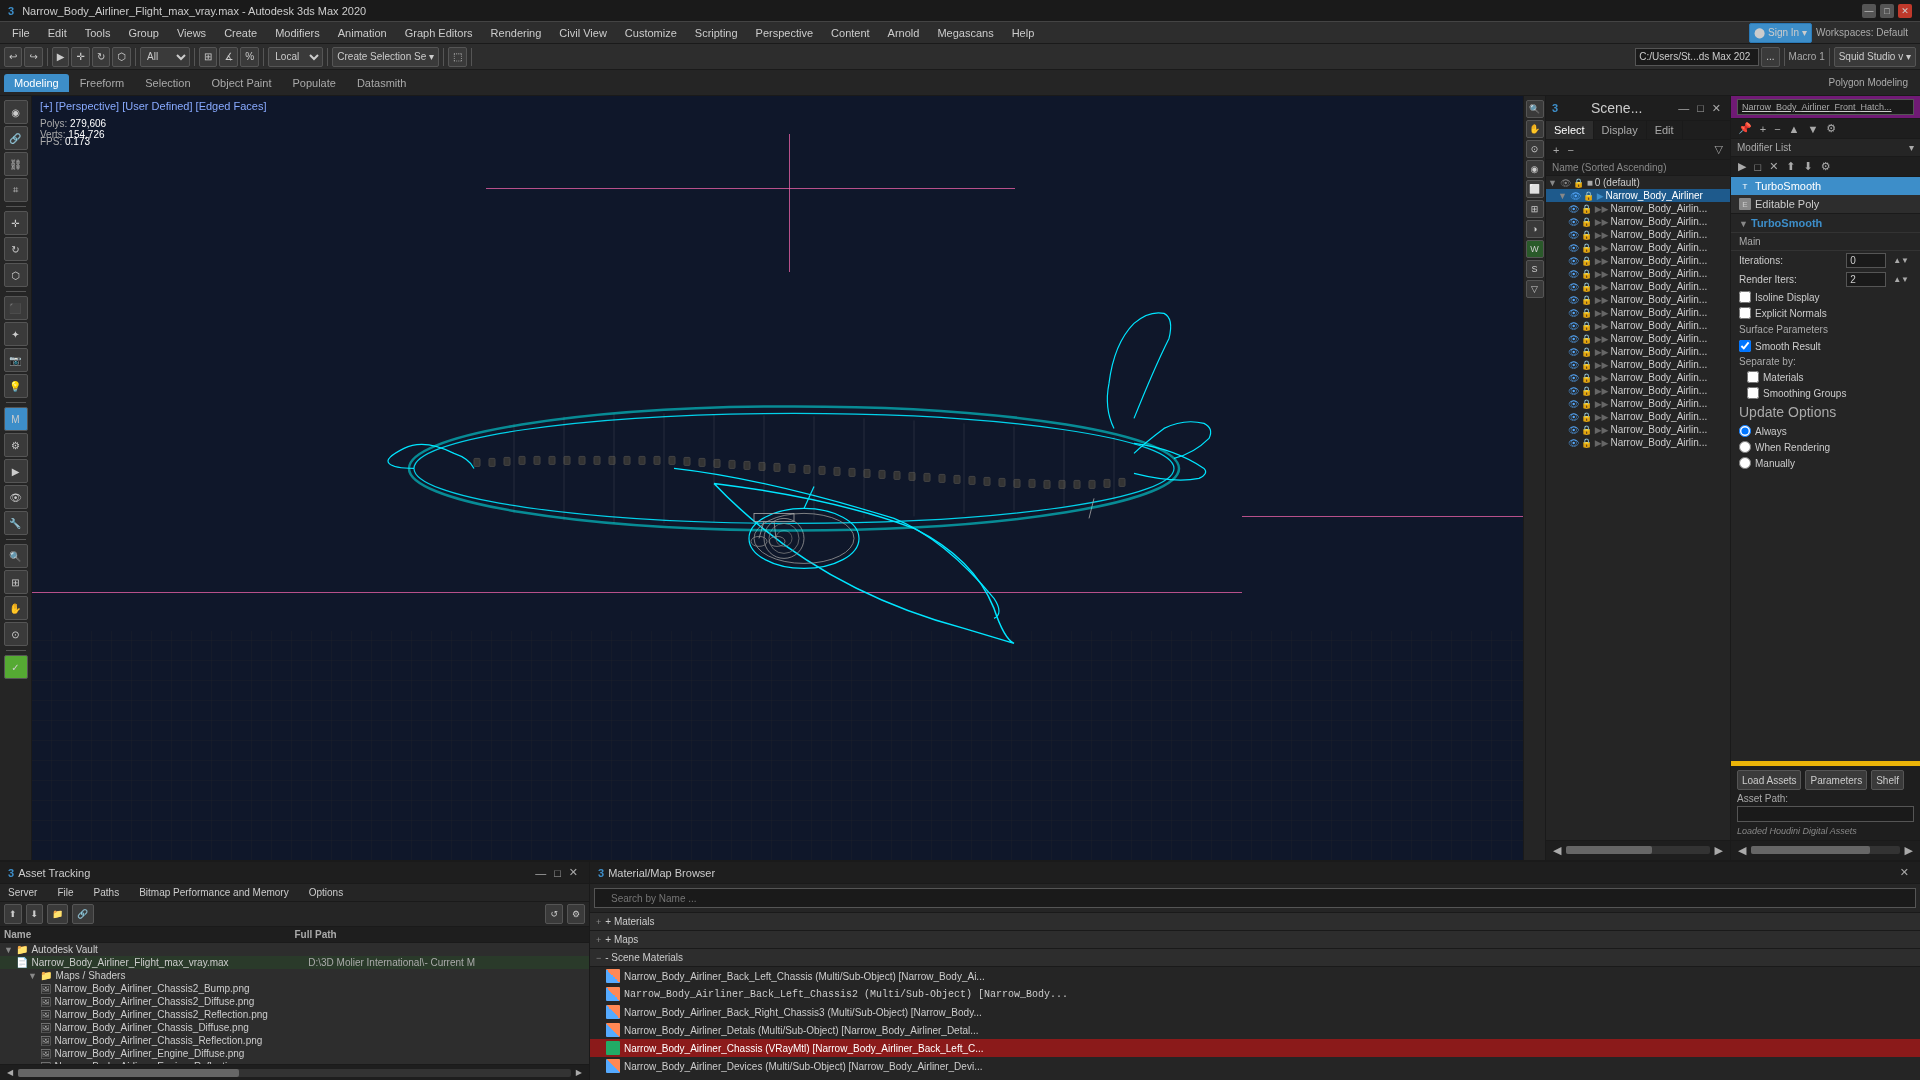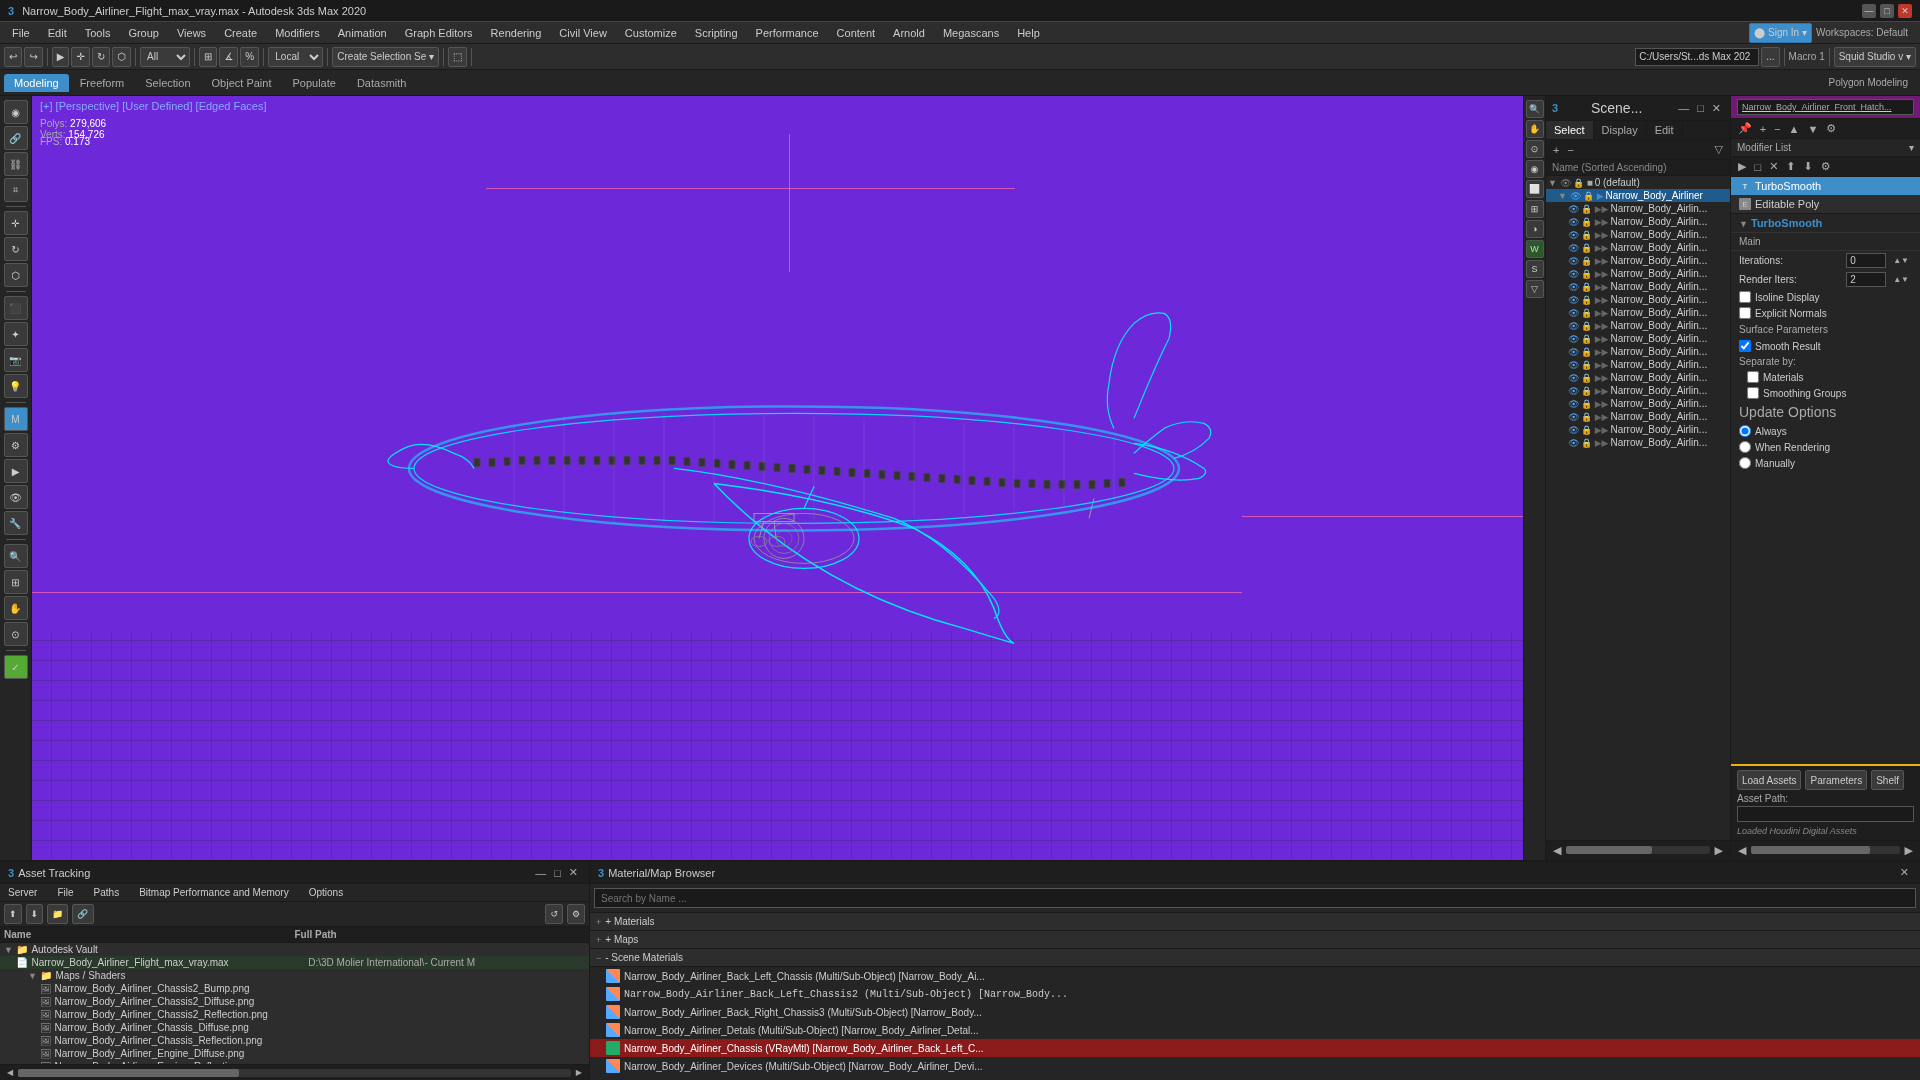--- a/index.html
+++ b/index.html
@@ -28,21 +28,21 @@
     
     
     #main-layout { display: flex; height: calc(1080px - 22px - 22px - 26px - 26px - 220px); }
     
     
     #left-toolbar { width: 32px; background: #252525; border-right: 1px solid #1a1a1a; display: flex; flex-direction: column; align-items: center; padding: 4px 2px; gap: 2px; overflow: hidden; }
     .lt-btn { width: 24px; height: 24px; background: #3a3a3a; border: 1px solid #555; color: #ccc; cursor: pointer; display: flex; align-items: center; justify-content: center; border-radius: 2px; font-size: 10px; }
     .lt-sep { width: 20px; height: 1px; background: #555; margin: 2px 0; }
     
     
-    #viewport { flex: 1; background: #6d28d9; position: relative; overflow: hidden; }
+    #viewport { flex: 1; background: #0f172a; position: relative; overflow: hidden; }
     #viewport-label { position: absolute; top: 4px; left: 8px; color: #8af; font-size: 11px; z-index: 10; }
     #fps { position: absolute; top: 40px; left: 8px; color: #aaa; font-size: 10px; z-index: 10; }
     #poly-stats { position: absolute; top: 22px; left: 8px; color: #aaa; font-size: 10px; z-index: 10; }
     
     
     #airplane-container { position: absolute; top: 0; left: 0; right: 0; bottom: 0; display: flex; align-items: center; justify-content: center; }
     
     
     #right-panel { width: 175px; background: #252525; border-left: 1px solid #1a1a1a; display: flex; flex-direction: column; }
     #scene-header { background: #1e1e1e; padding: 4px 6px; border-bottom: 1px solid #1a1a1a; display: flex; justify-content: space-between; align-items: center; }
@@ -145,21 +145,21 @@
   <div class="menu-item">Group</div>
   <div class="menu-item">Views</div>
   <div class="menu-item">Create</div>
   <div class="menu-item">Modifiers</div>
   <div class="menu-item">Animation</div>
   <div class="menu-item">Graph Editors</div>
   <div class="menu-item">Rendering</div>
   <div class="menu-item">Civil View</div>
   <div class="menu-item">Customize</div>
   <div class="menu-item">Scripting</div>
-  <div class="menu-item">Performance</div>
+  <div class="menu-item">Perspective</div>
   <div class="menu-item">Content</div>
   <div class="menu-item">Arnold</div>
   <div class="menu-item">Megascans</div>
   <div class="menu-item">Help</div>
   <div style="flex:1;"></div>
   <div style="display:flex;align-items:center;gap:4px;margin-right:8px;">
     <button class="tb-btn" style="background:#3d8ec9;border-color:#2a7ab8;">⬤ Sign In ▾</button>
     <span style="color:#aaa;font-size:10px;">Workspaces: Default</span>
   </div>
 </div>
@@ -635,21 +635,21 @@
       <div class="mod-row">
         <input type="radio" name="update" class="mod-checkbox" style="">
         <span>When Rendering</span>
       </div>
       <div class="mod-row">
         <input type="radio" name="update" class="mod-checkbox" style="">
         <span>Manually</span>
       </div>
     </div>
 
-    <div style="background:#1e1e1e;border-top:2px solid #eab308;padding:4px 6px;">
+    <div style="background:#1e1e1e;border-top:5px solid #eab308;padding:4px 6px;">
       <div style="display:flex;gap:4px;margin-bottom:3px;">
         <button class="tb-btn" style="font-size:10px;">Load Assets</button>
         <button class="tb-btn" style="font-size:10px;">Parameters</button>
         <button class="tb-btn" style="font-size:10px;">Shelf</button>
       </div>
       <div style="font-size:10px;color:#aaa;margin-bottom:2px;">Asset Path:</div>
       <div style="background:#1a1a1a;border:1px solid #555;height:16px;margin-bottom:4px;"></div>
       <div style="font-size:9px;color:#888;font-style:italic;">Loaded Houdini Digital Assets</div>
     </div>
 
@@ -770,21 +770,21 @@
   <div id="material-panel">
     <div id="mat-header">
       <div style="display:flex;align-items:center;gap:4px;">
         <span style="color:#3d8ec9;font-weight:bold;font-size:11px;">3</span>
         <span style="font-size:11px;color:#ccc;">Material/Map Browser</span>
       </div>
       <button class="icon-btn">✕</button>
     </div>
 
     <div style="padding:4px;background:#252525;border-bottom:1px solid #1a1a1a;">
-      <input id="mat-search" style="width: 100%; background: rgb(26, 26, 26); border: 1px solid rgb(85, 85, 85); color: rgb(204, 204, 204); padding: 2px 6px; font-size: 10px;" placeholder="Search by Name ...">
+      <input id="mat-search" style="width: 100%; background: rgb(26, 26, 26); border: 1px solid rgb(85, 85, 85); color: rgb(204, 204, 204); padding: 2px 16px; font-size: 10px;" placeholder="Search by Name ...">
     </div>
 
     <div id="mat-list">
 
       <div class="mat-section">
         <span style="color:#888;font-size:9px;">+</span>
         <span>+ Materials</span>
       </div>
 
       <div class="mat-section">

